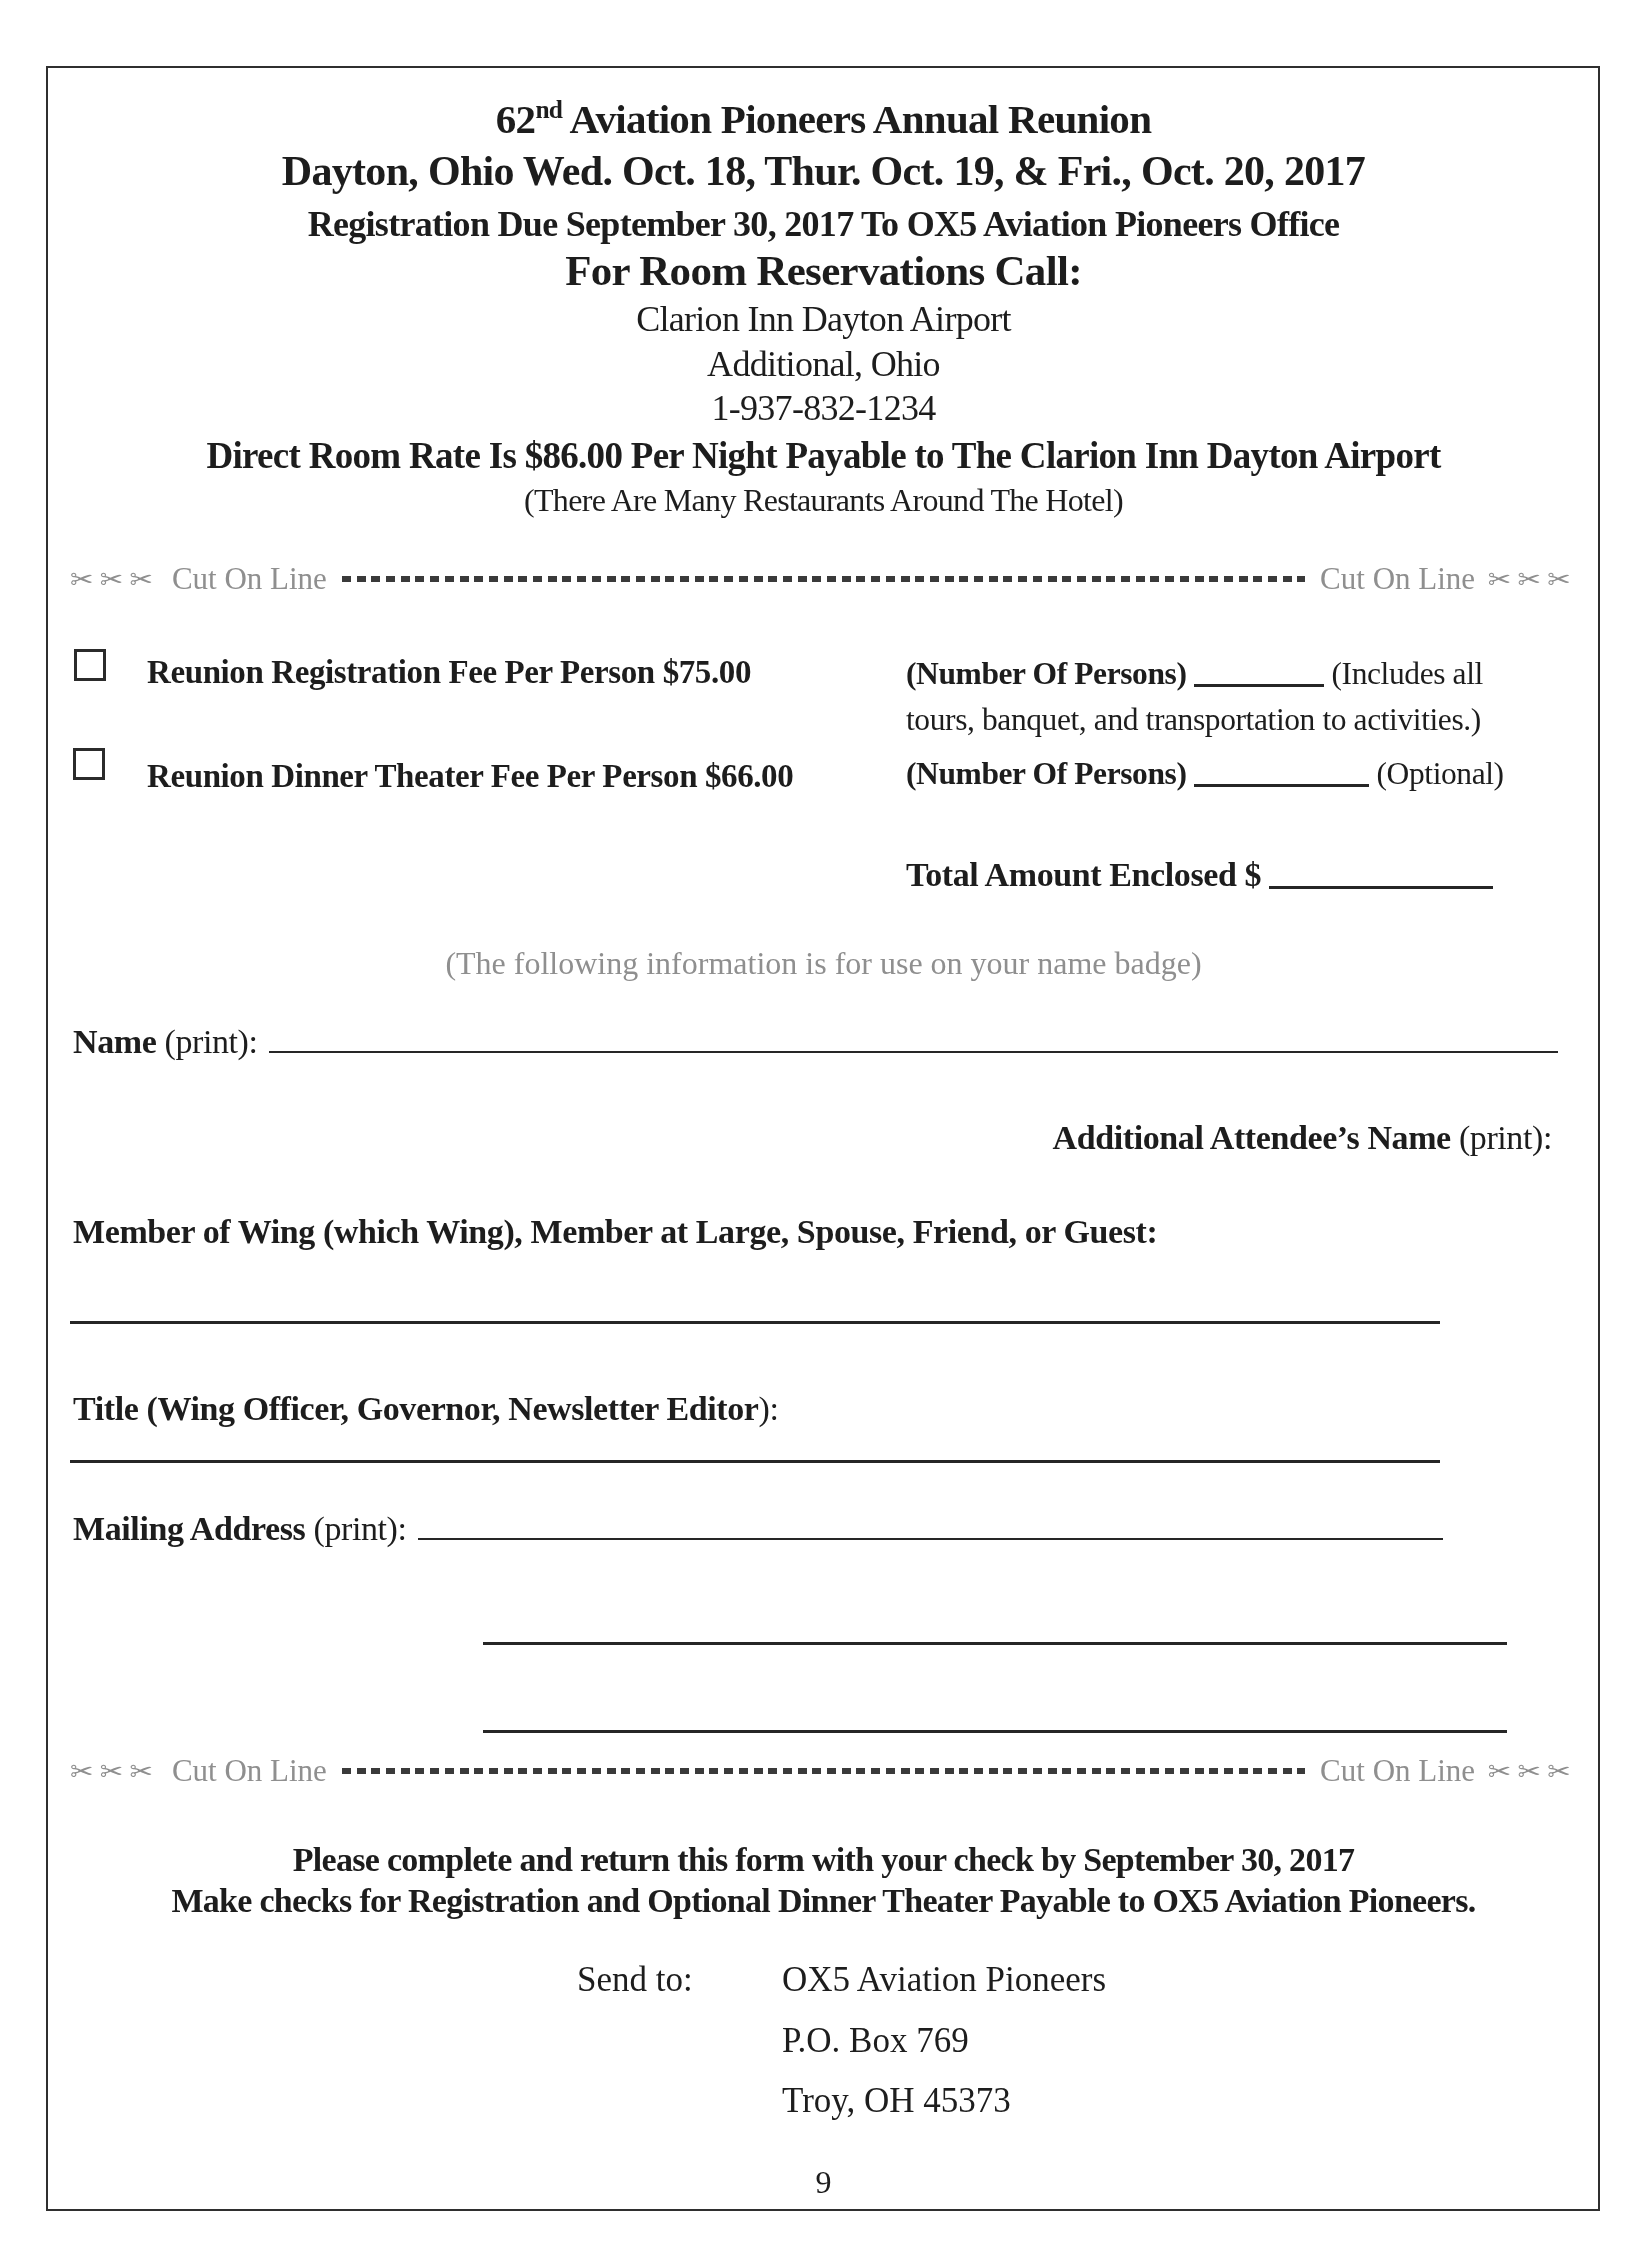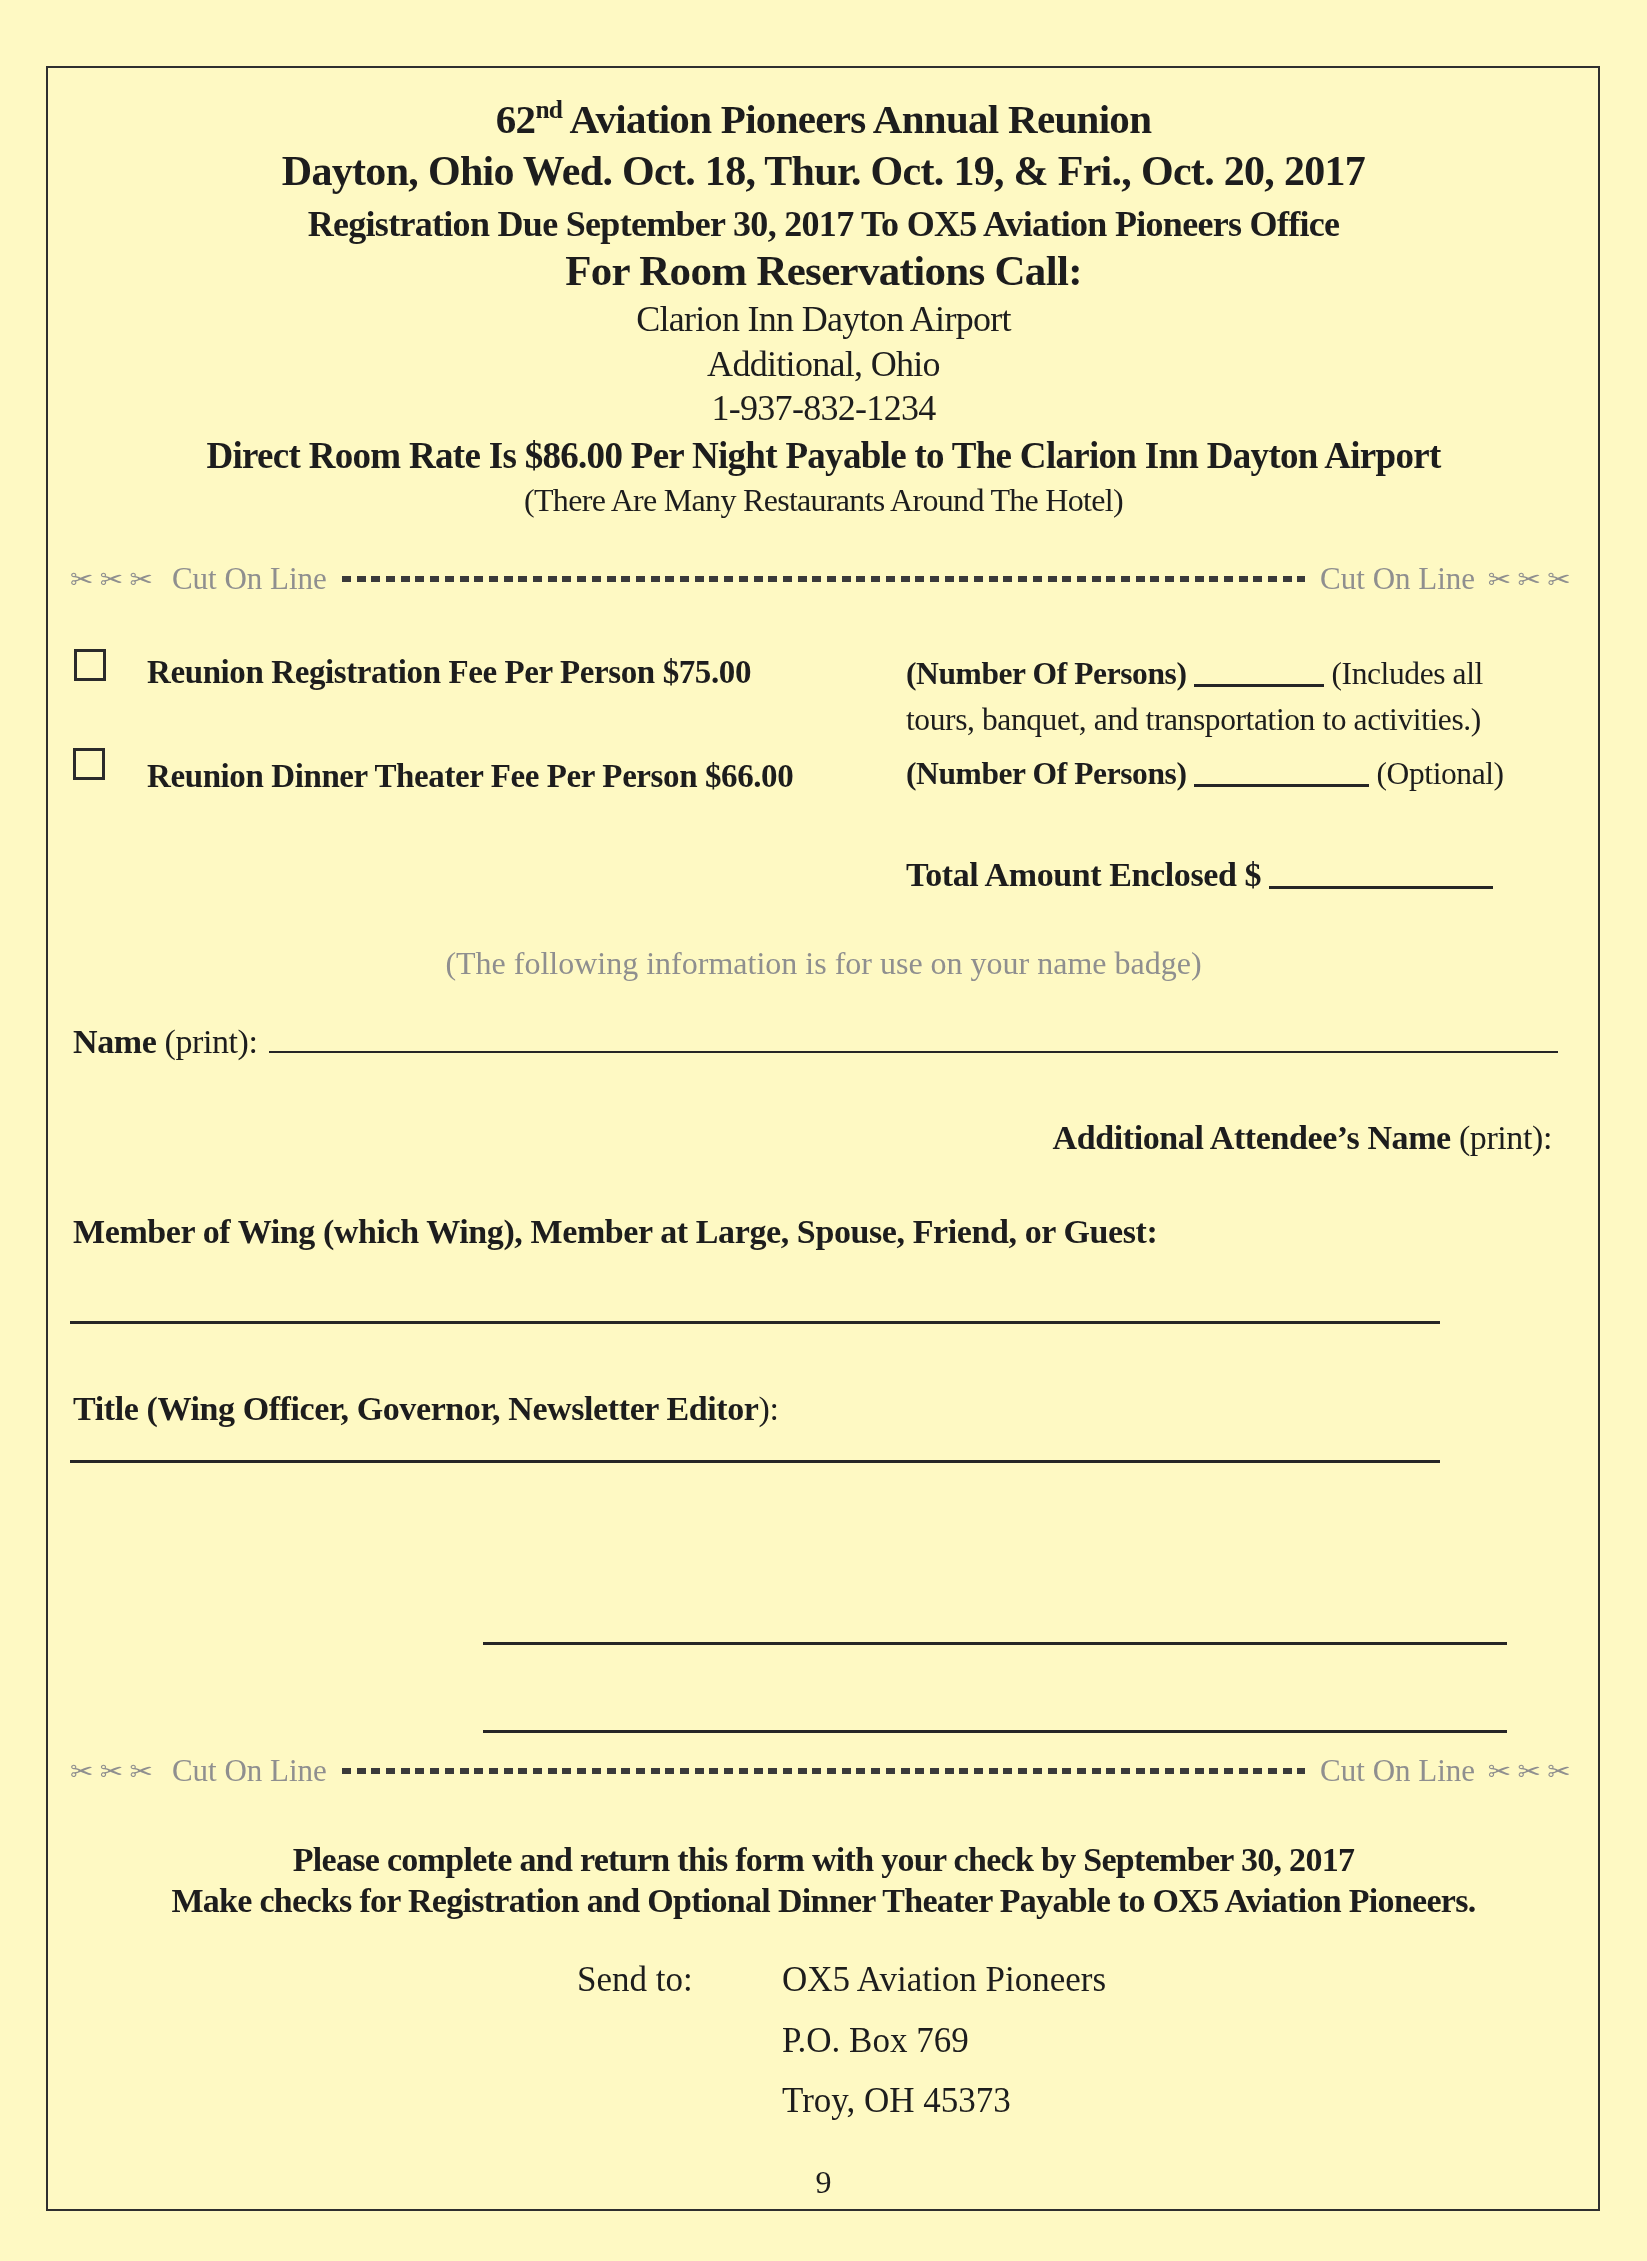--- a/index.html
+++ b/index.html
@@ -1,18 +1,18 @@
 <!DOCTYPE html>
 <html style="font-size:11.2px"><head>
 <meta charset="utf-8">
 <style>
   html,body{margin:0;padding:0;background:#e8e7e4;}
   .sheet{
     position:relative;width:1648px;height:2261px;
-    background:#fef9c3;overflow:hidden;
+    background:#ffffff;overflow:hidden;
     font-family:"Liberation Serif", serif;
     color:#1d1d1d;
   }
   .border-box{
     position:absolute;left:46px;top:66px;width:1554px;height:2145px;
     border:2.8px solid #2f2f2f;box-sizing:border-box;background:transparent;
   }
   .hline{
     position:absolute;left:48px;width:1551px;text-align:center;
     line-height:1.08;letter-spacing:-0.7px;white-space:nowrap;
@@ -127,20 +127,24 @@
   </div>
 
   <div class="plainlabel b" style="top:1213px;">Member of Wing (which Wing), Member at Large, Spouse, Friend, or Guest:</div>
   <div class="solidline" style="left:70px;top:1321px;width:1370px;"></div>
 
   <div class="plainlabel" style="top:1390px;">
     <span class="b">Title (Wing Officer, Governor, Newsletter Editor</span><span>):</span>
   </div>
   <div class="solidline" style="left:70px;top:1460px;width:1370px;"></div>
 
+  <div class="fieldrow" style="left:73px;top:1510px;width:1370px;">
+    <span><span class="b">Mailing Address</span><span> (print): </span></span>
+    <span class="fillline"></span>
+  </div>
   <div class="solidline" style="left:483px;top:1642px;width:1024px;"></div>
   <div class="solidline" style="left:483px;top:1730px;width:1024px;"></div>
 
   <div class="cutline" style="top:1750px;">
     <span class="scissors">✂✂✂</span>
     <span>Cut On Line</span>
     <span class="dashfill"></span>
     <span>Cut On Line</span>
     <span class="scissors">✂✂✂</span>
   </div>

